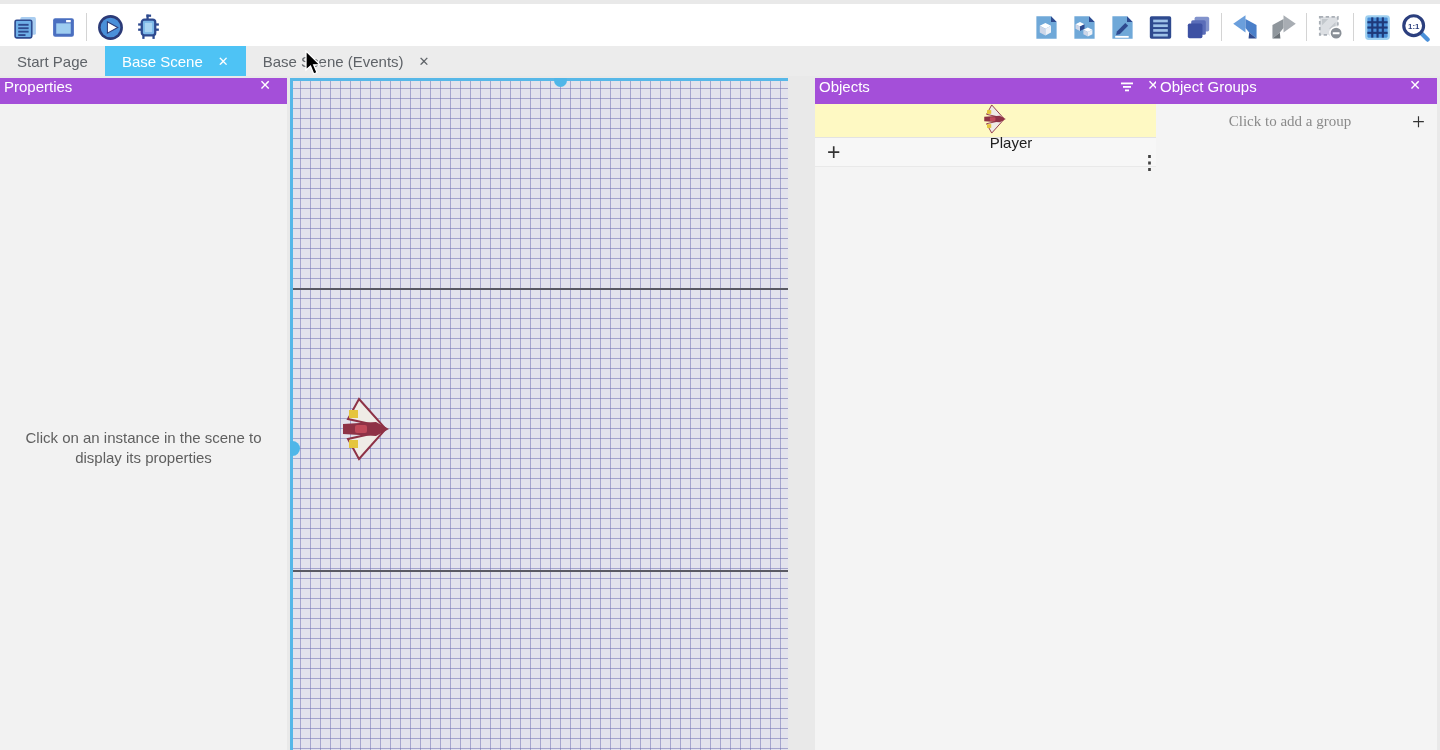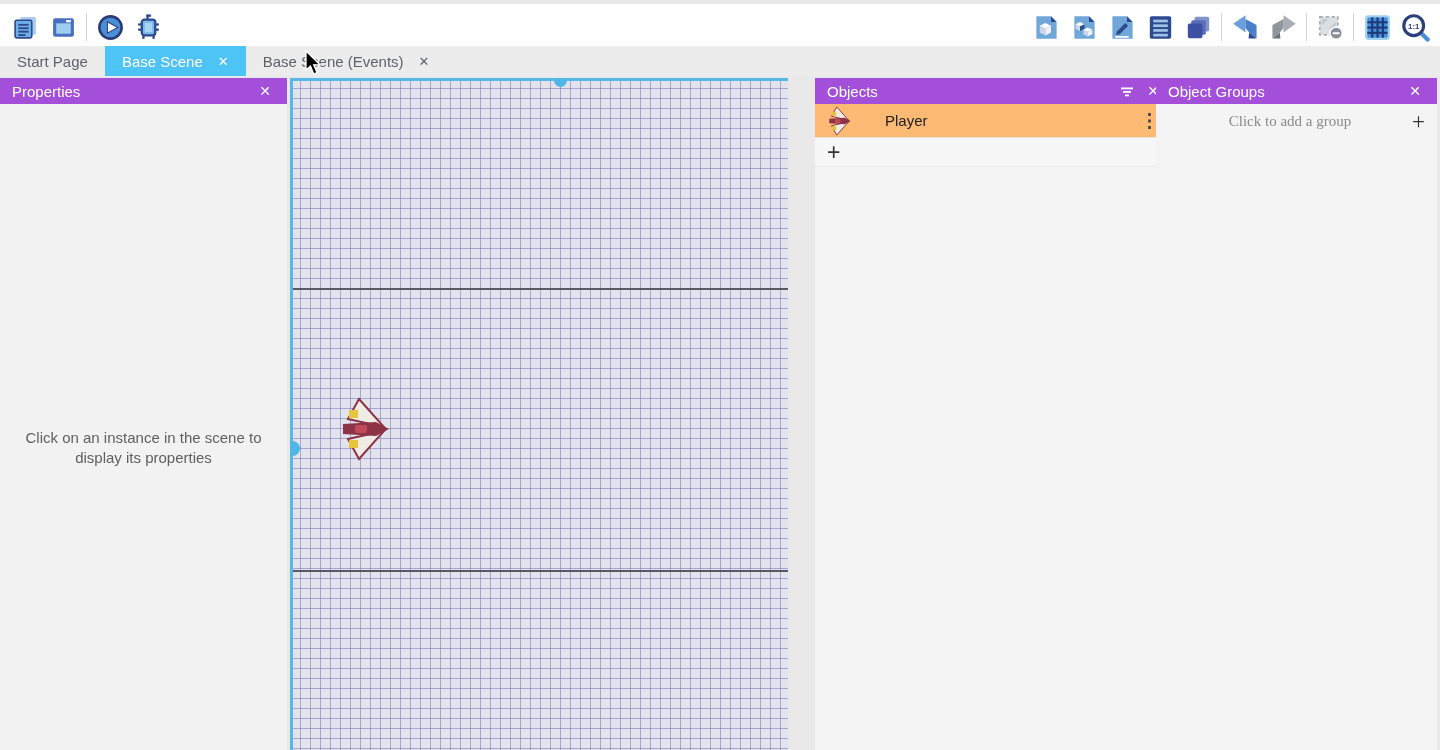--- a/index.html
+++ b/index.html
@@ -20,32 +20,32 @@
   .tabbar { position: absolute; top: 46px; left: 0; width: 1440px; height: 30px;
             background: #ececec; display: flex; align-items: stretch; }
   .tab { display: flex; align-items: center; gap: 15px; padding: 0 17px;
          font-size: 15px; color: #5f6368; cursor: pointer; white-space: nowrap; }
   .tab.active { background: #4ec3f5; color: #ffffff; }
   .tab-close { font-size: 13px; line-height: 1; cursor: pointer; }
 
   
   .panel { position: absolute; top: 78px; height: 672px; overflow: hidden; }
   .panel-header { height: 26px; background: #a44fd9; color: #fff; display: flex;
-                  align-items: center; padding: 0 10px 0 12px; font-size: 15px; }
+                  align-items: flex-start; padding: 0 10px 0 4px; font-size: 15px; }
   .panel-title { flex: 0 0 auto; }
   .ph-spacer { flex: 1; }
   .ph-btn { color: #fff; padding: 0 6px; font-size: 14px; line-height: 1; cursor: pointer; display: flex; align-items: center; }
 
   .panel.properties { left: 0; width: 287px; background: #f2f2f2; }
   .empty-msg { position: absolute; top: 350px; left: 10px; right: 10px; text-align: center;
                color: #5f5f5f; font-size: 15px; line-height: 1.35; }
 
   .panel.objects { left: 815px; width: 360px; background: #f4f4f4; }
-  .obj-row { height: 34px; background: #fdba74; display: flex; align-items: center;
-             padding: 0 12px 0 13px; border-bottom: 1px solid #e3e3e3; cursor: pointer; }
+  .obj-row { height: 34px; background: #fef9c3; display: flex; align-items: center;
+             padding: 0 12px 0 13px; border-bottom: 1px solid #e3e3e3; cursor: pointer; flex-direction: column; }
   .obj-thumb { width: 26px; height: 30px; display: flex; align-items: center; }
   .obj-label { margin-left: 31px; font-size: 15px; color: #212121; }
   .obj-menu { margin-left: auto; font-size: 19px; font-weight: bold; color: #424242; cursor: pointer; padding: 0 4px; letter-spacing: 0; }
   .add-row { height: 29px; background: #f7f7f7; display: flex; align-items: center;
              padding: 0 12px; border-bottom: 1px solid #e9e9e9; cursor: pointer; }
   .add-label { flex: 1; text-align: center; font-size: 15px; color: #8a8a8a; }
   .plus { font-size: 23px; font-weight: 400; color: #333; line-height: 1; cursor: pointer; }
 
   .panel.groups { left: 1156px; width: 281px; background: #f4f4f4; }
   .group-add-row { height: 34px; display: flex; align-items: center; padding: 0 12px; cursor: pointer; font-family: Liberation Serif, serif; }

